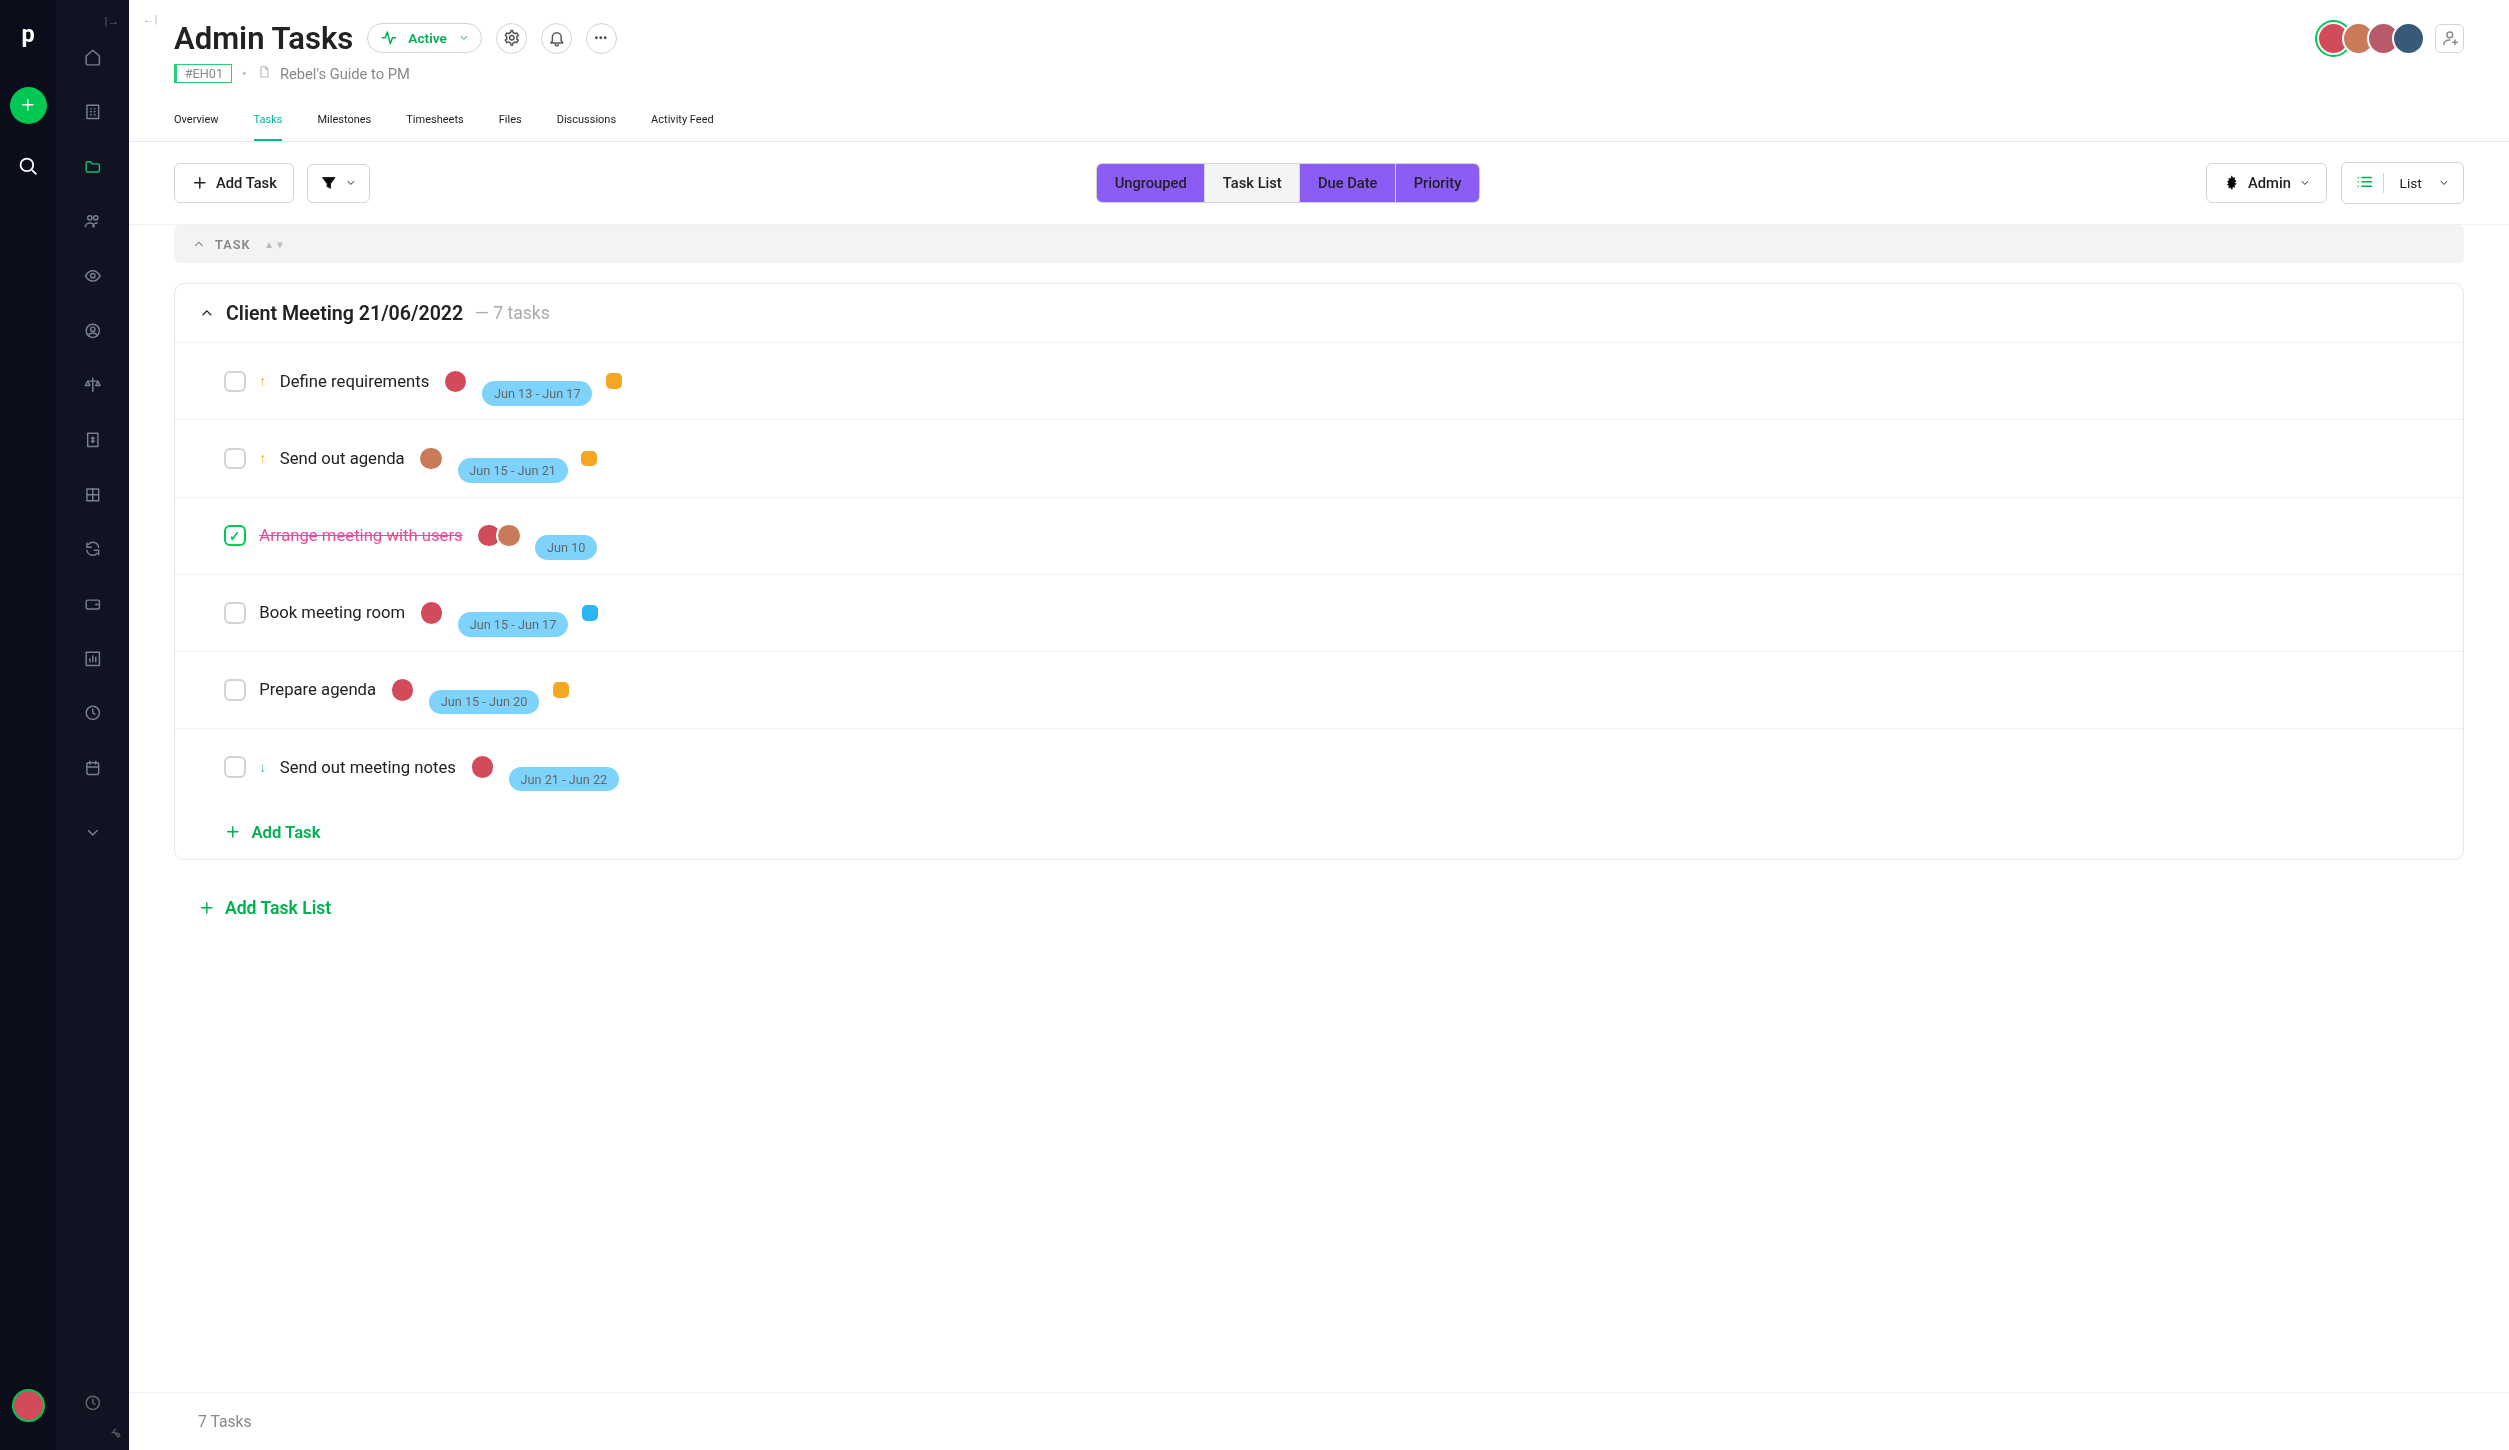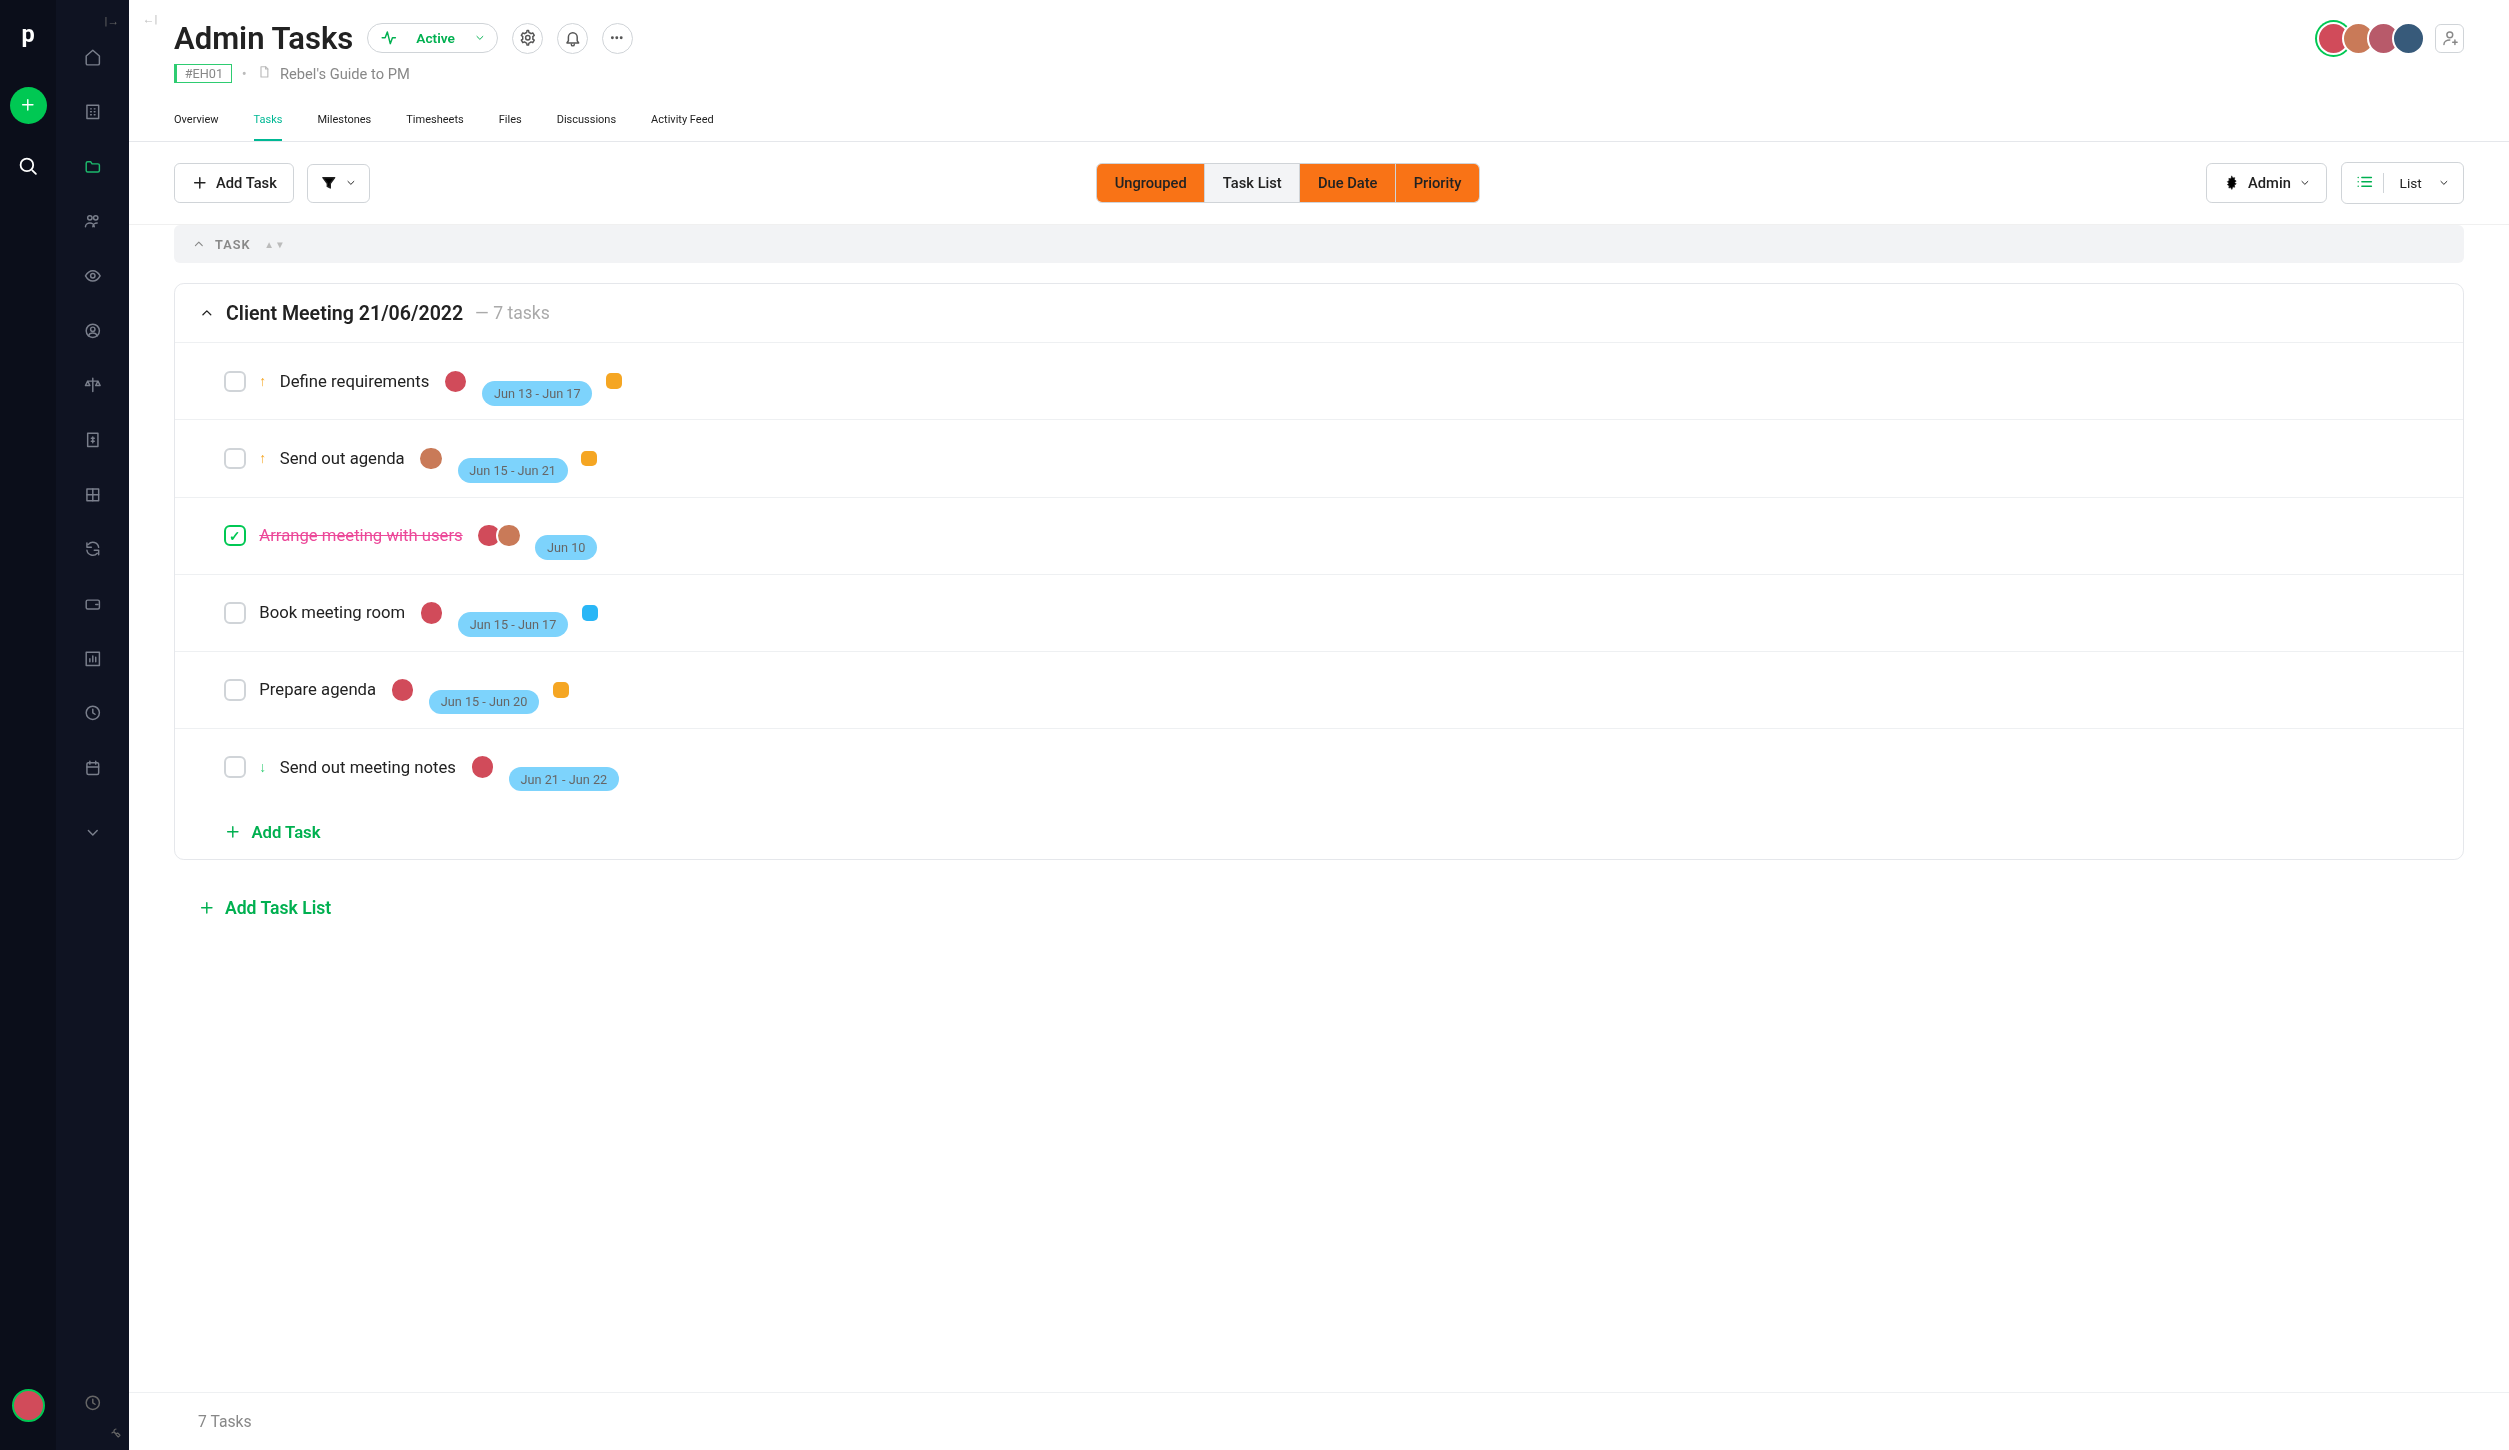--- a/index.html
+++ b/index.html
@@ -24,21 +24,21 @@
 .sidebar2 .bottom-ic { color:#666; margin-bottom:9.8px;}
 
 
 .mainwrap { flex:1; background:#fff; border-top-left-radius: 15.7px; position:relative; display:flex; flex-direction:column; overflow:hidden; }
 .mainwrap .corner-arrow { position:absolute; top:11.8px; left:13.7px; color:#bbb; font-size:11.8px;}
 
 
 .header { padding: 19.6px 45px 0 45px; }
 .title-row { display:flex; align-items:center; gap:13.7px; }
 .page-title { font-size: 31px; font-weight: 600; }
-.status-chip { border:1px solid #d0d4d8; border-radius: 19.6px; padding:4.9px 11.8px; display:inline-flex; align-items:center; gap:19px; font-size:13.7px; font-weight:600; color:#00b050; }
+.status-chip { border:1px solid #d0d4d8; border-radius: 19.6px; padding:4.9px 11.8px; display:inline-flex; align-items:center; gap:11px; font-size:13.7px; font-weight:600; color:#00b050; }
 .status-chip svg { stroke:#00b050; }
 .icon-btn-round { width:31px; height:31px; border:1px solid #d0d4d8; border-radius:50%; display:flex; align-items:center; justify-content:center; color:#555; background:#fff; }
 .header-avatars { margin-left:auto; display:flex; align-items:center; }
 .header-avatars .av { width:33px; height:33px; border-radius:50%; border:2px solid #fff; margin-left:-7.8px; }
 .av.c1{background:#d14b5a;} .av.c2{background:#c97a58;} .av.c3{background:#b85a6a;} .av.c4{background:#375a7a;}
 .header-avatars .av:first-child { box-shadow:0 0 0 2px #00c853; }
 .add-user-btn { width:29px; height:29px; border:1px solid #d0d4d8; border-radius:5.9px; display:flex; align-items:center; justify-content:center; color:#888; margin-left:9.8px;}
 
 .breadcrumb { margin-top:7.8px; display:flex; align-items:center; gap:9.8px; font-size:14.7px; color:#888;}
 .breadcrumb .tag { border:1px solid #2ecc71; color:#888; padding:1px 7.8px; font-size:12.7px; border-left:3.9px solid #2ecc71; }
@@ -47,21 +47,21 @@
 
 
 .tabs { display:flex; gap:35px; margin-top:19.6px; border-bottom:1px solid #e5e7eb; padding: 0 45px; }
 .tabs .tab { padding:9.8px 0 13.7px 0; font-weight:400; font-size:11px; color:#222; cursor:pointer; }
 .tabs .tab.active { color:#00b894; border-bottom:2.9px solid #00b894; }
 
 
 .toolbar { display:flex; align-items:center; padding:19.6px 45px; gap:13.7px; background:#fff; border-bottom:1px solid #f0f0f0;}
 .btn { border:1px solid #d0d4d8; border-radius:5.9px; background:#fff; padding:9.8px 15.7px; font-size:14.7px; font-weight:500; display:inline-flex; align-items:center; gap:7.8px; cursor:pointer; }
 .seg { display:inline-flex; border:1px solid #d0d4d8; border-radius:5.9px; overflow:hidden; }
-.seg .segbtn { padding:9.8px 17.6px; font-size:14.7px; font-weight:500; border-right:1px solid #d0d4d8; background:#f97316; cursor:pointer;}
+.seg .segbtn { padding:9.8px 17.6px; font-size:14.7px; font-weight:500; border-right:1px solid #d0d4d8; background:#8b5cf6; cursor:pointer;}
 .seg .segbtn:last-child{border-right:none;}
 .seg .segbtn.active{ background:#f3f4f6; }
 .toolbar .mid { flex:1; display:flex; justify-content:center;}
 .list-view-btn { display:inline-flex; align-items:center; gap:9.8px; border:1px solid #d0d4d8; border-radius:5.9px; padding:9.8px 13.7px; }
 .list-view-btn .list-ic { color:#00b050;}
 
 
 .content { flex:1; overflow:auto; padding: 0 45px 29px 45px; }
 .group-collapse-bar { background:#f2f3f5; border-radius:5.9px; padding:11.8px 17.6px; margin-bottom:19.6px; display:flex; align-items:center; gap:9.8px; color:#888; font-size:12.7px; font-weight:600; letter-spacing:1px; }
 .group-collapse-bar .sort { color:#bbb; font-size:9.8px; margin-left:3.9px;}

